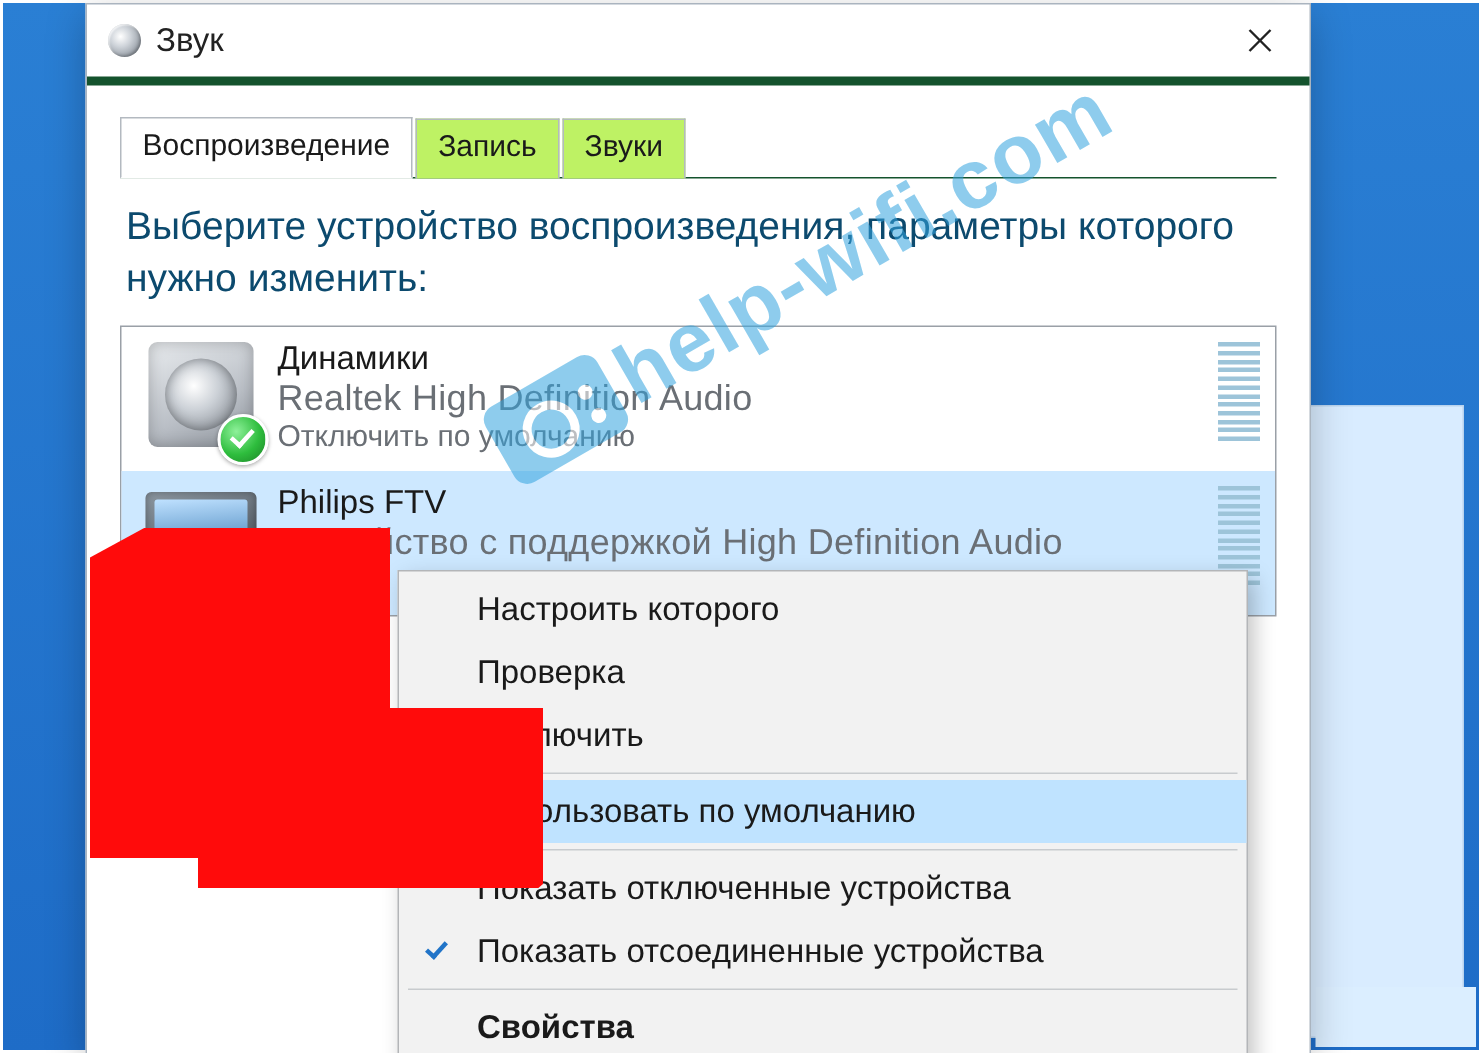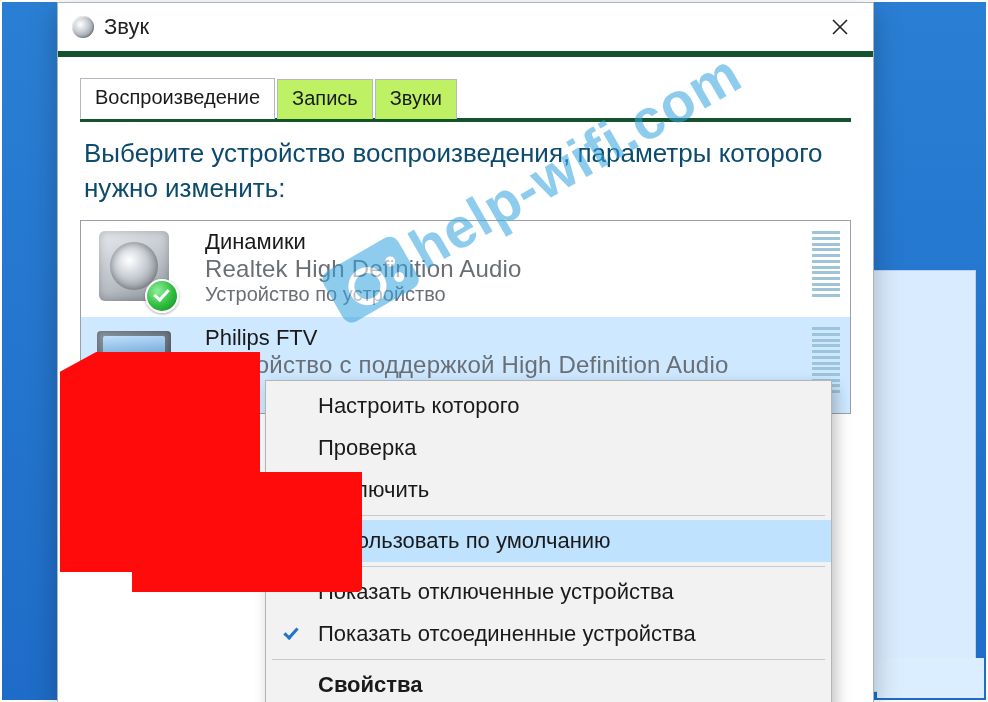--- a/index.html
+++ b/index.html
@@ -64,21 +64,21 @@
     color: #222; font-size: 22px;
   }
 
   .body {
     padding: 20px 22px 0 22px;
   }
 
   .tabs {
     display: flex;
     align-items: flex-end;
-    border-bottom: 4px solid #14532d;
+    border-bottom: 1px solid #14532d;
     margin-bottom: 14px;
   }
   .tab {
     padding: 7px 14px 9px 14px;
     font-size: 20px;
     color: #1a1a1a;
     border: 1px solid #b3b9c0;
     border-bottom: none;
     background: #bef264;
     margin-right: 2px;
@@ -102,21 +102,20 @@
   .device-list {
     border: 1px solid #9aa0a7;
     background: #ffffff;
   }
 
   .device {
     display: flex;
     align-items: flex-start;
     padding: 8px 10px 10px 10px;
     position: relative;
-    gap: 20px;
   }
   .device.selected {
     background: #cde8ff;
   }
   .dev-icon-wrap {
     width: 86px; height: 78px;
     position: relative;
     flex: 0 0 86px;
   }
   .speaker-body {
@@ -303,21 +302,21 @@
 
         <div class="device">
           <div class="dev-icon-wrap">
             <div class="speaker-body"></div>
             <div class="speaker-cone"></div>
             <div class="badge check"></div>
           </div>
           <div class="dev-text">
             <div class="dev-name">Динамики</div>
             <div class="dev-sub">Realtek High Definition Audio</div>
-            <div class="dev-status">Устройство по устройство</div>
+            <div class="dev-status">Отключить по умолчанию</div>
           </div>
           <div class="level">
             <i></i>
               <i></i>
               <i></i>
               <i></i>
               <i></i>
               <i></i>
               <i></i>
               <i></i>

